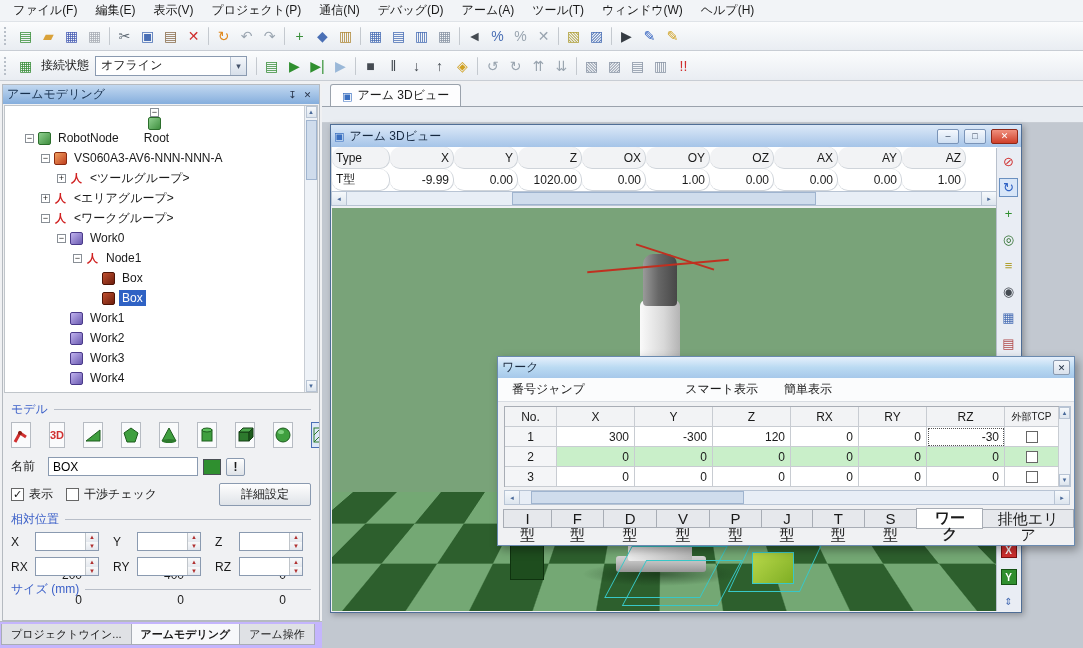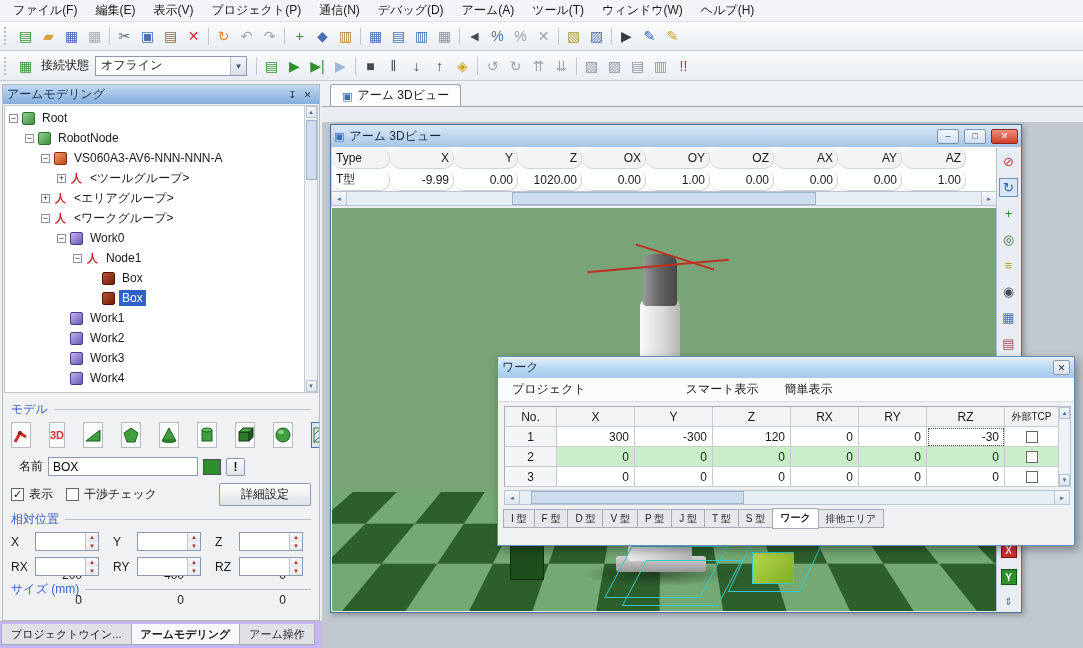--- a/index.html
+++ b/index.html
@@ -56,21 +56,21 @@
   .panel-body { flex:1; padding:2px 8px 0 8px; overflow:hidden; }
   .section-head { display:flex; align-items:center; color:#3a5fc8; margin:5px 0 4px 0; }
   .section-head::after { content:""; flex:1; height:1px; background:#b8bec8; margin-left:6px; }
 
   .model-icons { display:flex; gap:18px; }
   .m-icon { width:27px; height:26px; border:1px solid #b6bbc2; background:#fafbfc; display:flex; align-items:center; justify-content:center; }
   .m-icon.selected { border:1px solid #4a6fb5; background:#dde8f8; }
   .label-3d { color:#d03030; font-weight:bold; font-size:11px; }
 
   .name-row { display:flex; align-items:center; gap:5px; margin:9px 0 7px 0; }
-  .name-label { width:32px;text-align:right; }
+  .name-label { width:32px; }
   .name-input { width:150px; height:19px; border:1px solid #8a9ab0; background:#fff; padding:0 4px; font:inherit; }
   .color-swatch { width:18px; height:16px; background:#2f8f2f; border:1px solid #4a4f55; }
   .alert-btn { width:19px; height:18px; border:1px solid #8a9ab0; background:linear-gradient(#fefefe,#dfe3e8); display:flex; align-items:center; justify-content:center; font-weight:bold; border-radius:2px; }
 
   .check-row { display:flex; align-items:center; gap:5px; margin:4px 0 2px 0; }
   .checkbox { width:13px; height:13px; border:1px solid #666; background:#fff; font-size:11px; line-height:11px; text-align:center; color:#111; flex:none; }
   .checkbox.small { width:12px; height:12px; }
   .check-label { margin-right:8px; }
   .detail-btn { margin-left:auto; padding:2px 21px; border:1px solid #8a9ab0; background:linear-gradient(#fefefe,#dfe3e8); border-radius:2px; }
 
@@ -166,21 +166,21 @@
   .w-cell:nth-of-type(5),.w-cell:nth-of-type(6) { width:68px; }
   .w-cell:nth-of-type(8) { width:54px; justify-content:center; }
   .w-head .w-cell { background:#f2f3f5; justify-content:center; }
   .w-head .w-cell:nth-of-type(8) { font-size:10px; }
   .w-row.hl .w-cell:not(:nth-of-type(1)) { background:#c9efc9; }
   .w-cell.focus { outline:1px dotted #555; outline-offset:-2px; }
   .work-vscroll { width:13px; background:#eef2f7; border:1px solid #b8c4d4; border-left:none; display:flex; flex-direction:column; align-items:center; }
   .dlg-hscroll { margin:3px 4px 0 6px; }
   .dlg-hscroll .hs-thumb { left:2%; width:40%; }
   .dlg-tabs { display:flex; margin:4px 0 0 6px; }
-  .dtab { padding:1px 7px; border:1px solid #a8adb5; background:#e6e8ec; margin-left:-1px; font-size:10px; height:19px; line-height:16px;text-align:center; }
+  .dtab { padding:1px 14px; border:1px solid #a8adb5; background:#e6e8ec; margin-left:-1px; font-size:15px; height:19px; line-height:16px;text-align:center; }
   .dtab.active { background:#fff; font-weight:bold; position:relative; top:-1px; height:21px; }
 </style>
 </head>
 <body>
 
 <div class="menubar">
 
 <span class="menu-item">ファイル(F)</span>
     <span class="menu-item">編集(E)</span>
     <span class="menu-item">表示(V)</span>
@@ -272,21 +272,21 @@
 <div class="left-panel">
   <div class="panel-header">
     <span class="panel-title">アームモデリング</span>
     <span class="panel-hbtn pin-icon"></span>
     <span class="panel-hbtn panel-close-icon"></span>
   </div>
 
   <div class="tree-wrap">
     <div class="tree">
 
-        <div class="tree-row" style="padding-left: 4px;">
+        <div class="tree-row" style="padding-left: 4px; flex-direction: column;">
           <span class="exp minus"></span>
           <span class="ticon t-cube-g"></span>
           <span class="tlabel">Root</span>
         </div>
 
         <div class="tree-row" style="padding-left: 20px;">
           <span class="exp minus"></span>
           <span class="ticon t-cube-g"></span>
           <span class="tlabel">RobotNode</span>
         </div>
@@ -609,21 +609,21 @@
       <span class="rt-corner"></span>
     </div>
   </div>
 
   <div class="work-dialog">
     <div class="dlg-titlebar">
       <span class="dlg-title">ワーク</span>
       <span class="dlg-close">✕</span>
     </div>
     <div class="dlg-toolbar">
-      <span class="dlg-tb-btn">プロジェクト</span>
+      <span class="dlg-tb-btn">番号ジャンプ</span>
       <span class="dlg-tb-btn dlg-smart">スマート表示</span>
       <span class="dlg-tb-btn dlg-simple">簡単表示</span>
     </div>
 
     <div class="work-table-wrap">
       <div class="work-table">
         <div class="w-row w-head">
 
         <div class="w-cell">No.</div>
             <div class="w-cell">X</div>

